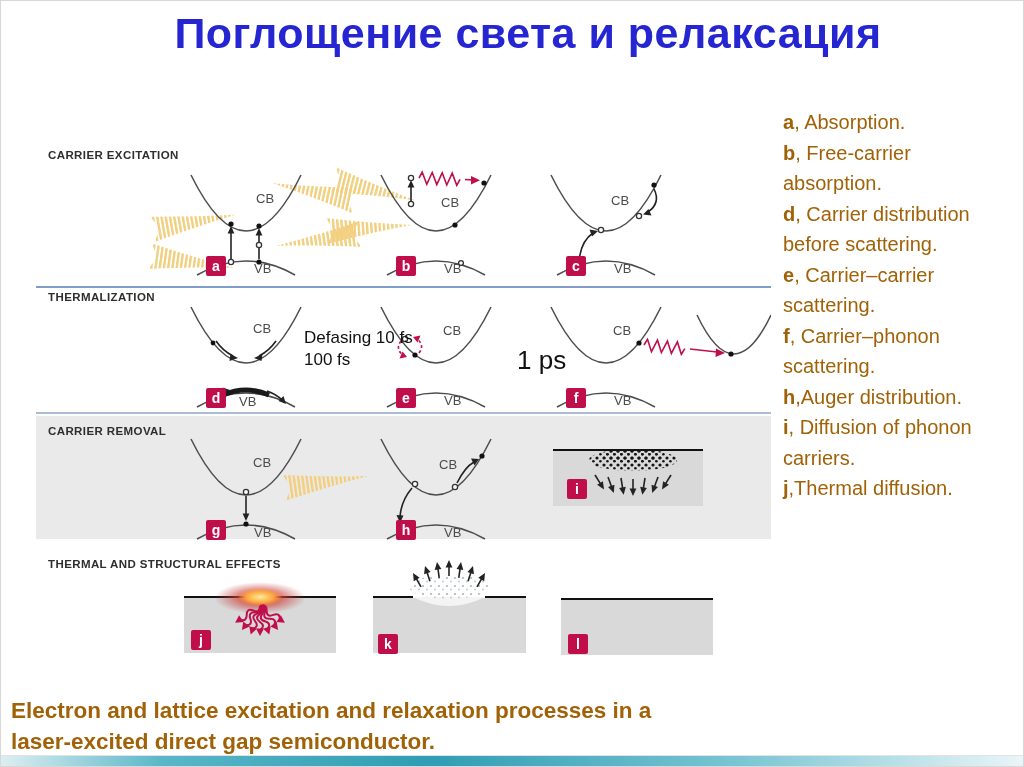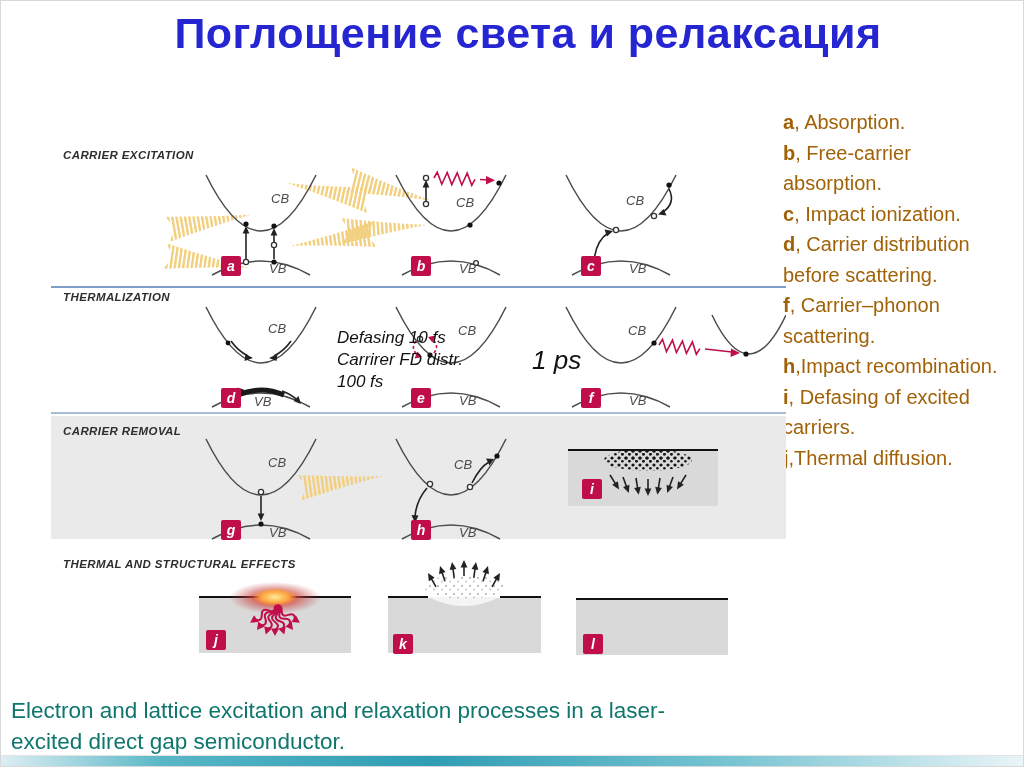--- a/index.html
+++ b/index.html
@@ -11,21 +11,21 @@
   
   #title{position:absolute; left:0; top:6px; width:100%; text-align:center;
          font-weight:bold; font-size:43px; line-height:53px; color:#2525d2;
          letter-spacing:0.5px;margin-left:16px;}
   
   #legend{position:absolute; left:782px; top:106px; width:222px;
           font-size:20px; line-height:30.5px; color:#a16207;}
   #legend .litem{display:block;}
   #legend .lkey{font-weight:bold;}
   
-  #fig{position:absolute; left:50px; top:140px; width:735px; height:545px;font-style:italic;}
+  #fig{position:absolute; left:35px; top:140px; width:735px; height:545px;}
   .sect{position:absolute; left:12px; font-size:11.5px; font-weight:bold;
         color:#2e2e2e; letter-spacing:0.4px;}
   .divider{position:absolute; left:0; width:735px;}
   #div1{top:145px; height:2px; background:#7e9ec8;}
   #div2{top:271px; height:1.5px; background:#a9bcd6;}
   #grayband{position:absolute; left:0; top:275px; width:735px; height:123px;
             background:#eaeaea;}
   .panel{position:absolute;}
   .panel svg{display:block;}
   .pletter{position:absolute; width:20px; height:20px; background:#c00e4b;
@@ -35,25 +35,25 @@
   .curve{fill:none; stroke:#4c4c4c; stroke-width:1.5;}
   .arr{stroke:#222; stroke-width:1.6; fill:none;}
   .ahead{fill:#222;}
   .crim{stroke:#c00e4b; fill:none; stroke-width:1.6;}
   .crimhead{fill:#c00e4b;}
   .odot{fill:#fff; stroke:#333; stroke-width:1.3;}
   .fdot{fill:#111;}
   .pulse{position:absolute; width:90px; height:42px;}
   
   #defasing{position:absolute; left:268px; top:186px; width:160px;
-            font-size:17px; line-height:22px; color:#111;margin-left:18px;}
+            font-size:17px; line-height:22px; color:#111;}
   #onenote{position:absolute; left:481px; top:204px; font-size:26px; color:#111;}
   
   #caption{position:absolute; left:10px; top:694px; width:705px;
-           font-size:22.5px; line-height:31px; color:#0f766e;}
+           font-size:22.5px; line-height:31px; color:#a16207;font-weight:bold;}
   
   #bottombar{position:absolute; left:0; bottom:0; width:100%; height:10px;
      border-top:1px solid #e3e3e3;
      background:linear-gradient(90deg,#ddeef2 0%,#58b6c7 16%,#2f9db4 42%,#79c5d3 72%,#eaf5f8 100%);}
 </style>
 </head>
 <body>
 
 <div id="slide">
 
@@ -108,25 +108,25 @@
     </defs>
   </svg>
 
   <div id="title">
     <div>Поглощение света и релаксация</div>
   </div>
 
   <div id="legend">
     <span class="litem"><span class="lkey">a</span><span>, Absorption.</span></span>
     <span class="litem"><span class="lkey">b</span><span>, Free-carrier absorption.</span></span>
-    <span class="litem"><span class="lkey">c</span><span>, Impact ionization.</span></span>
     <span class="litem"><span class="lkey">d</span><span>, Carrier distribution before scattering.</span></span>
+    <span class="litem"><span class="lkey">e</span><span>, Carrier–carrier scattering.</span></span>
     <span class="litem"><span class="lkey">f</span><span>, Carrier–phonon scattering.</span></span>
-    <span class="litem"><span class="lkey">h</span><span>,Impact recombination.</span></span>
-    <span class="litem"><span class="lkey">i</span><span>, Defasing of excited carriers.</span></span>
+    <span class="litem"><span class="lkey">h</span><span>,Auger distribution.</span></span>
+    <span class="litem"><span class="lkey">i</span><span>, Diffusion of phonon carriers.</span></span>
     <span class="litem"><span class="lkey">j</span><span>,Thermal diffusion.</span></span>
   </div>
 
   <div id="fig">
     <div class="sect" style="top:8px">CARRIER EXCITATION</div>
     <div class="divider" id="div1"></div>
     <div class="sect" style="top:150px">THERMALIZATION</div>
     <div class="divider" id="div2"></div>
     <div id="grayband"></div>
     <div class="sect" style="top:284px">CARRIER REMOVAL</div>
@@ -265,21 +265,20 @@
         <use href="#zig" transform="translate(123,44) rotate(5)"></use>
         <line class="crim" x1="169" y1="48" x2="196" y2="51"></line>
           <polygon class="crimhead" points="204,52 195,47.5 194.5,56"></polygon>
         <circle class="fdot" cx="210" cy="53" r="2.6"></circle>
       </svg>
       <div class="pletter" style="left:45px;top:87px">f</div>
     </div>
 
     <div id="defasing">
       <div>Defasing 10 fs</div>
-      <div>Carrirer FD distr.</div>
       <div>100 fs</div>
     </div>
     <div id="onenote">1 ps</div>
 
     <div class="panel" style="left:125px;top:292px">
       <svg width="170" height="110" viewBox="0 0 170 110">
         <path class="curve" d="M30,6 Q85,118 140,6"></path>
         <text class="bandtxt" x="92" y="34">CB</text>
         <path class="curve" d="M36,106 Q85,78 134,106"></path>
         <text class="bandtxt" x="93" y="104">VB</text>

